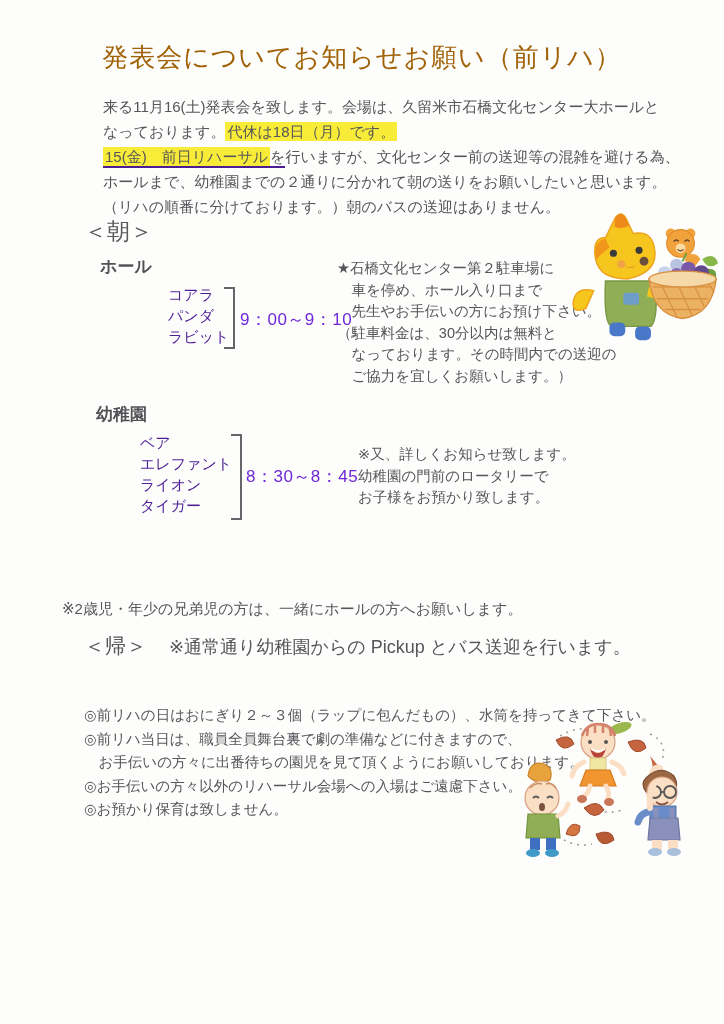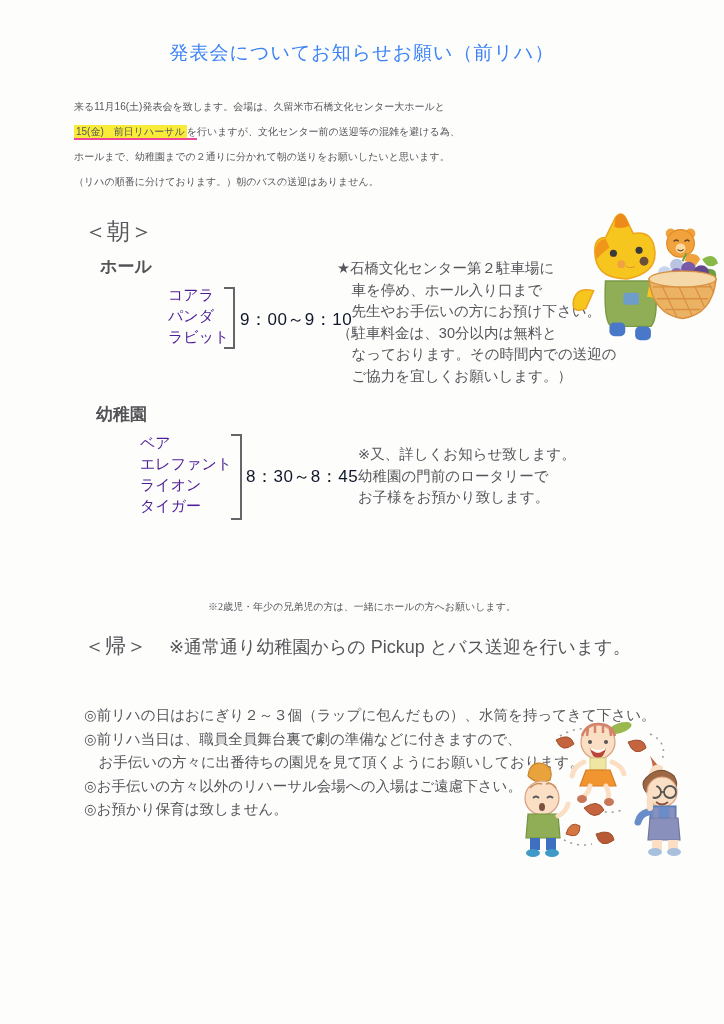--- a/index.html
+++ b/index.html
@@ -11,34 +11,34 @@
     height: 1024px;
     margin: 0 auto;
     background: #fdfdfc;
     color: #55555a;
     overflow: hidden;
   }
   .title {
     position: absolute;
     top: 40px; left: 0; right: 0;
     text-align: center;
-    font-size: 19px;
+    font-size: 26px;
     letter-spacing: 1px;
-    color: #3b82f6;
+    color: #a16207;
     font-weight: 500;
   }
   .intro {
     position: absolute;
-    top: 94px; left: 74px;
-    font-size: 10px;
+    top: 94px; left: 103px;
+    font-size: 15px;
     line-height: 25px;
     white-space: nowrap;
   }
   .hl { background: #f8ec38; padding: 1px 2px; }
-  .ul { border-bottom: 2px solid #ec4899; padding-bottom: 1px; }
+  .ul { border-bottom: 2px solid #4c1d95; padding-bottom: 1px; }
   .h-asa {
     position: absolute;
     top: 216px; left: 84px;
     font-size: 23px;
     color: #57575c;
   }
   .sub-label { position: absolute; font-size: 17px; font-weight: bold; color: #515156; }
   .lbl-hall { top: 255px; left: 100px; }
   .lbl-kind { top: 403px; left: 96px; }
   .group-list { position: absolute; font-size: 15px; line-height: 21px; color: #4c1d95; }
@@ -46,33 +46,31 @@
   .list-kind { top: 432px; left: 140px; }
   .bracket {
     position: absolute;
     width: 11px;
     border-top: 2px solid #65656a;
     border-right: 2px solid #65656a;
     border-bottom: 2px solid #65656a;
   }
   .bracket-hall { top: 287px; left: 224px; height: 62px; }
   .bracket-kind { top: 434px; left: 231px; height: 86px; }
-  .time { position: absolute; font-size: 17px; letter-spacing: 0.5px; color: #0f172a; white-space: nowrap; }
+  .time { position: absolute; font-size: 17px; letter-spacing: 0.5px; color: #6d28d9; white-space: nowrap; }
   .time-hall { top: 308px; left: 240px; }
   .time-kind { top: 465px; left: 246px; }
   .note-block { position: absolute; font-size: 14.5px; line-height: 21.5px; white-space: nowrap; }
   .note-hall { top: 258px; left: 337px; }
   .note-kind { top: 444px; left: 358px; }
   .siblings {
     position: absolute;
     top: 600px; left: 62px; width: 600px;
-    text-align: center;
-    font-size: 10px;
-    white-space: nowrap;
-    font-family: Liberation Serif, serif;
+    font-size: 15px;
+    white-space: nowrap;
   }
   .return-row {
     position: absolute;
     top: 632px; left: 84px;
     display: flex;
     align-items: baseline;
     gap: 22px;
     white-space: nowrap;
   }
   .return-heading { font-size: 21px; color: #57575c; }
@@ -102,20 +100,21 @@
 </style>
 </head>
 <body>
 
 <div class="page">
 
   <div class="title">発表会についてお知らせお願い（前リハ）</div>
 
   <div class="intro">
     <div>来る11月16(土)発表会を致します。会場は、久留米市石橋文化センター大ホールと</div>
+    <div><span>なっております。</span><span class="hl">代休は18日（月）です。</span></div>
     <div><span class="hl ul">15(金)　前日リハーサル</span><span class="ul">を</span><span>行いますが、文化センター前の送迎等の混雑を避ける為、</span></div>
     <div>ホールまで、幼稚園までの２通りに分かれて朝の送りをお願いしたいと思います。</div>
     <div>（リハの順番に分けております。）朝のバスの送迎はありません。</div>
   </div>
 
   <div class="h-asa">＜朝＞</div>
 
   <div class="sub-label lbl-hall">ホール</div>
   <div class="group-list list-hall">
     <div>コアラ</div>

